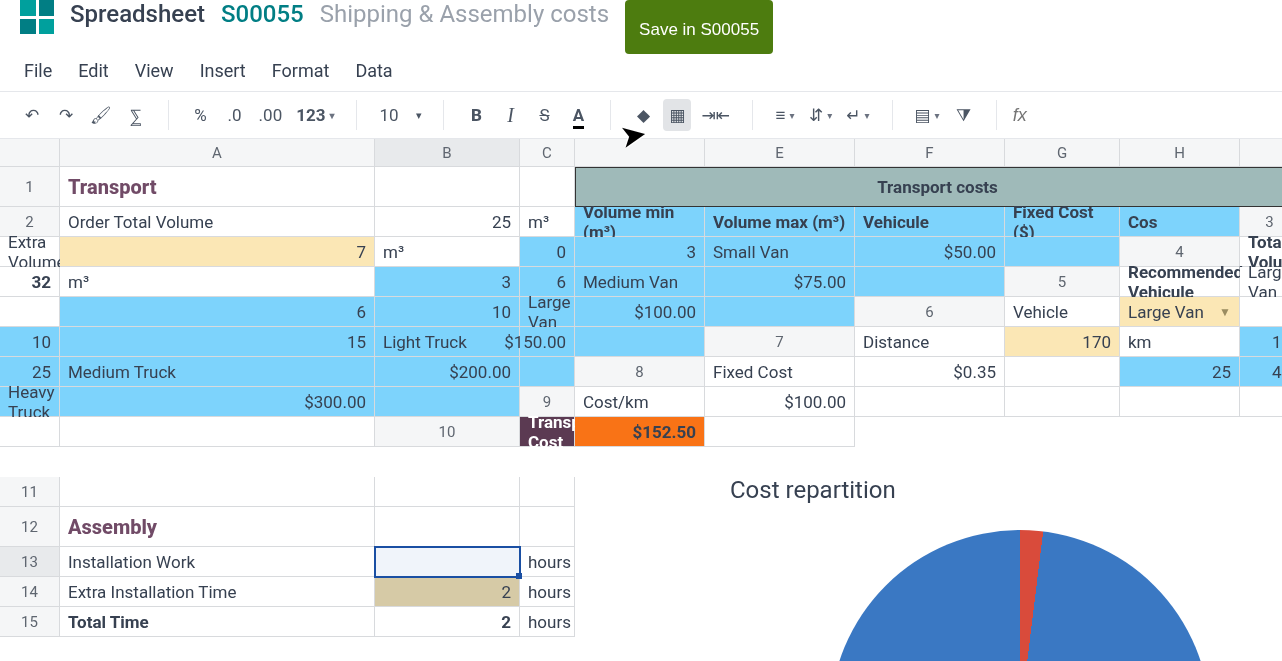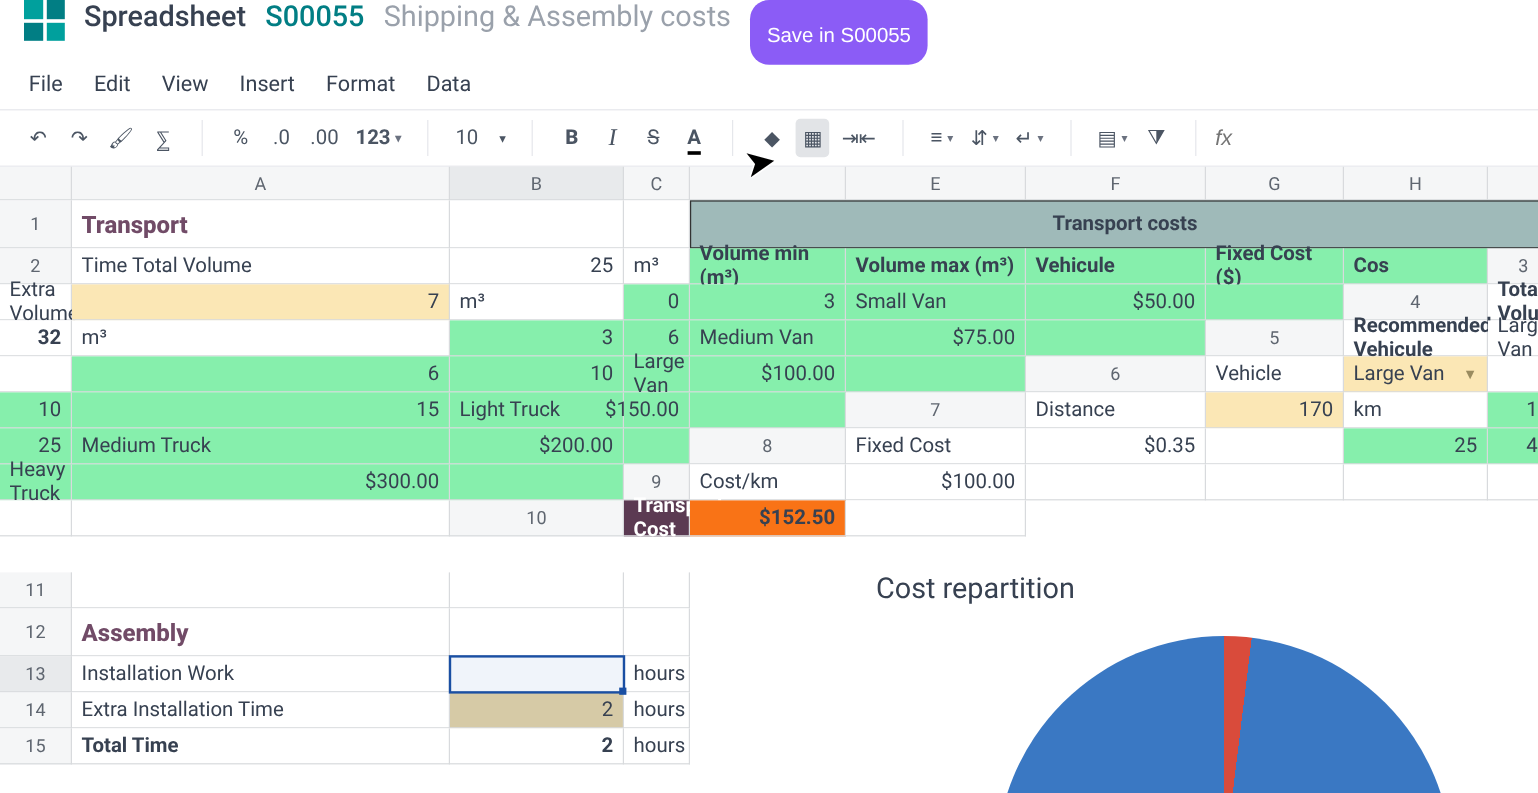--- a/index.html
+++ b/index.html
@@ -24,22 +24,22 @@
     width: 34px; height: 34px;
     display: grid; grid-template: 1fr 1fr / 1fr 1fr; gap: 3px;
   }
   .app-icon div { background: #00a09d; }
   .app-icon div:nth-child(2) { background: #017e84; }
   .app-icon div:nth-child(3) { background: #017e84; }
   .app-title { font-size: 24px; color: #374151; font-weight: 500;}
   .crumb-a { font-size: 24px; color: #017e84; font-weight: 500;}
   .crumb-b { font-size: 24px; color: #9aa1ab; font-weight: 400;}
   .save-btn {
-    background: #8b5cf6; color: #fff; font-size: 17px;
-    padding: 20px 14px; border-radius: 16px; border:none; cursor:pointer;
+    background: #4d7c0f; color: #fff; font-size: 17px;
+    padding: 20px 14px; border-radius: 4px; border:none; cursor:pointer;
   }
 
   
   .menubar {
     display:flex; gap:26px; padding: 6px 24px 10px; font-size:18px; color:#374151;
   }
   .menubar span { cursor:pointer; }
 
   
   .toolbar {
@@ -84,21 +84,21 @@
 
   .cell.num { justify-content:flex-end; }
   .sect-hdr { font-size:20px; font-weight:800; color:#714b67; }
   .bold { font-weight:700; }
   .row-h { height:40px;}  
   .hl-yellow { background:#fbe7b5; }
   .hl-tan    { background:#d6caa6; }
   .hl-green  { background:#f97316; }
   .hl-purple { background:#5b3a52; color:#fff; font-weight:700;}
   .hl-teal   { background:#9fbab9; font-weight:700; justify-content:center;}
-  .hl-ltgray { background:#86efac; }
+  .hl-ltgray { background:#7dd3fc; }
   .hl-border-strong { border:1px solid #333 !important; }
 
   .cell .dd-ind {
     margin-left:auto; color:#9a8c60; font-size:12px;
   }
   .sel-cell {
     outline:2px solid #1a4fa3; outline-offset:-1px;
     background:#f0f4fa;
     position:relative;
   }
@@ -242,21 +242,21 @@
   <div class="colhdr">H</div>
   <div class="colhdr"></div>
 
   <div class="rowhdr row-h">1</div>
   <div class="cell row-h sect-hdr">Transport</div>
   <div class="cell row-h"></div>
   <div class="cell row-h"></div>
   <div class="cell row-h hl-teal hl-border-strong" style="grid-column:5 / span 6">Transport costs</div>
 
   <div class="rowhdr">2</div>
-  <div class="cell">Time Total Volume</div>
+  <div class="cell">Order Total Volume</div>
   <div class="cell num">25</div>
   <div class="cell">m³</div>
   <div class="cell bold hl-ltgray">Volume min (m³)</div>
   <div class="cell bold hl-ltgray">Volume max (m³)</div>
   <div class="cell bold hl-ltgray">Vehicule</div>
   <div class="cell bold hl-ltgray num">Fixed Cost ($)</div>
   <div class="cell bold hl-ltgray">Cos</div>
 
   <div class="rowhdr">3</div>
   <div class="cell">Extra Volume</div>

